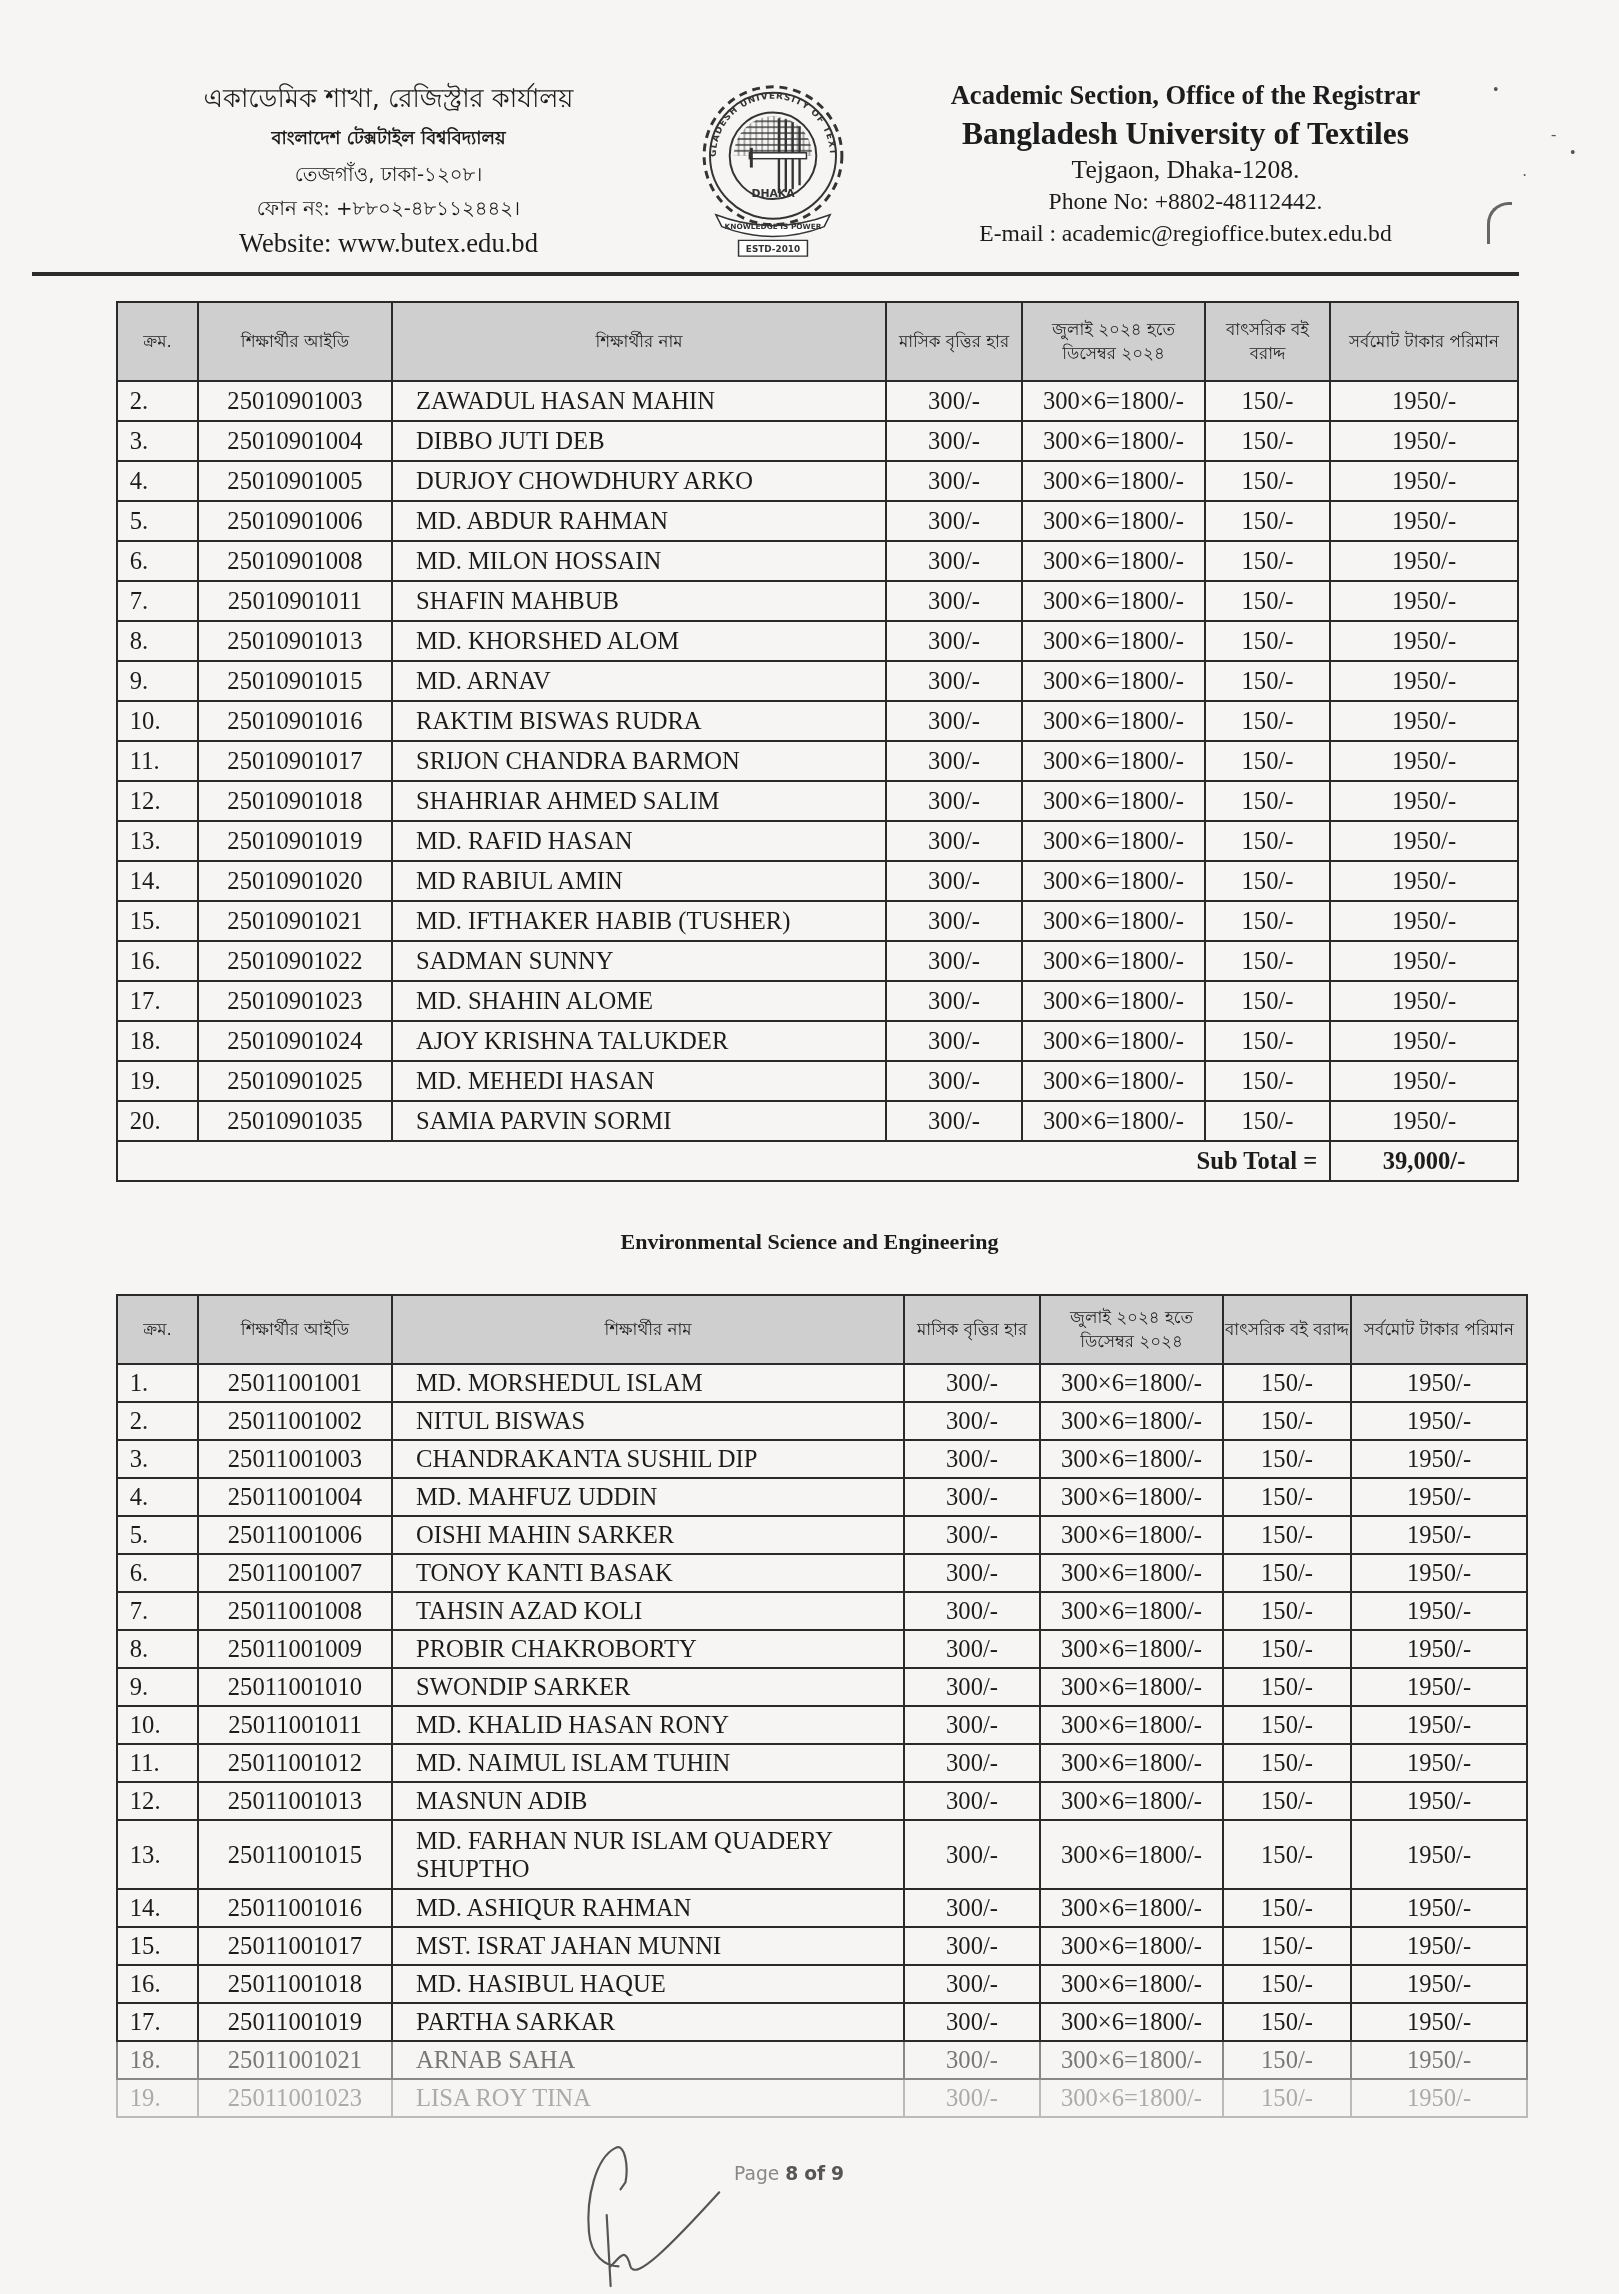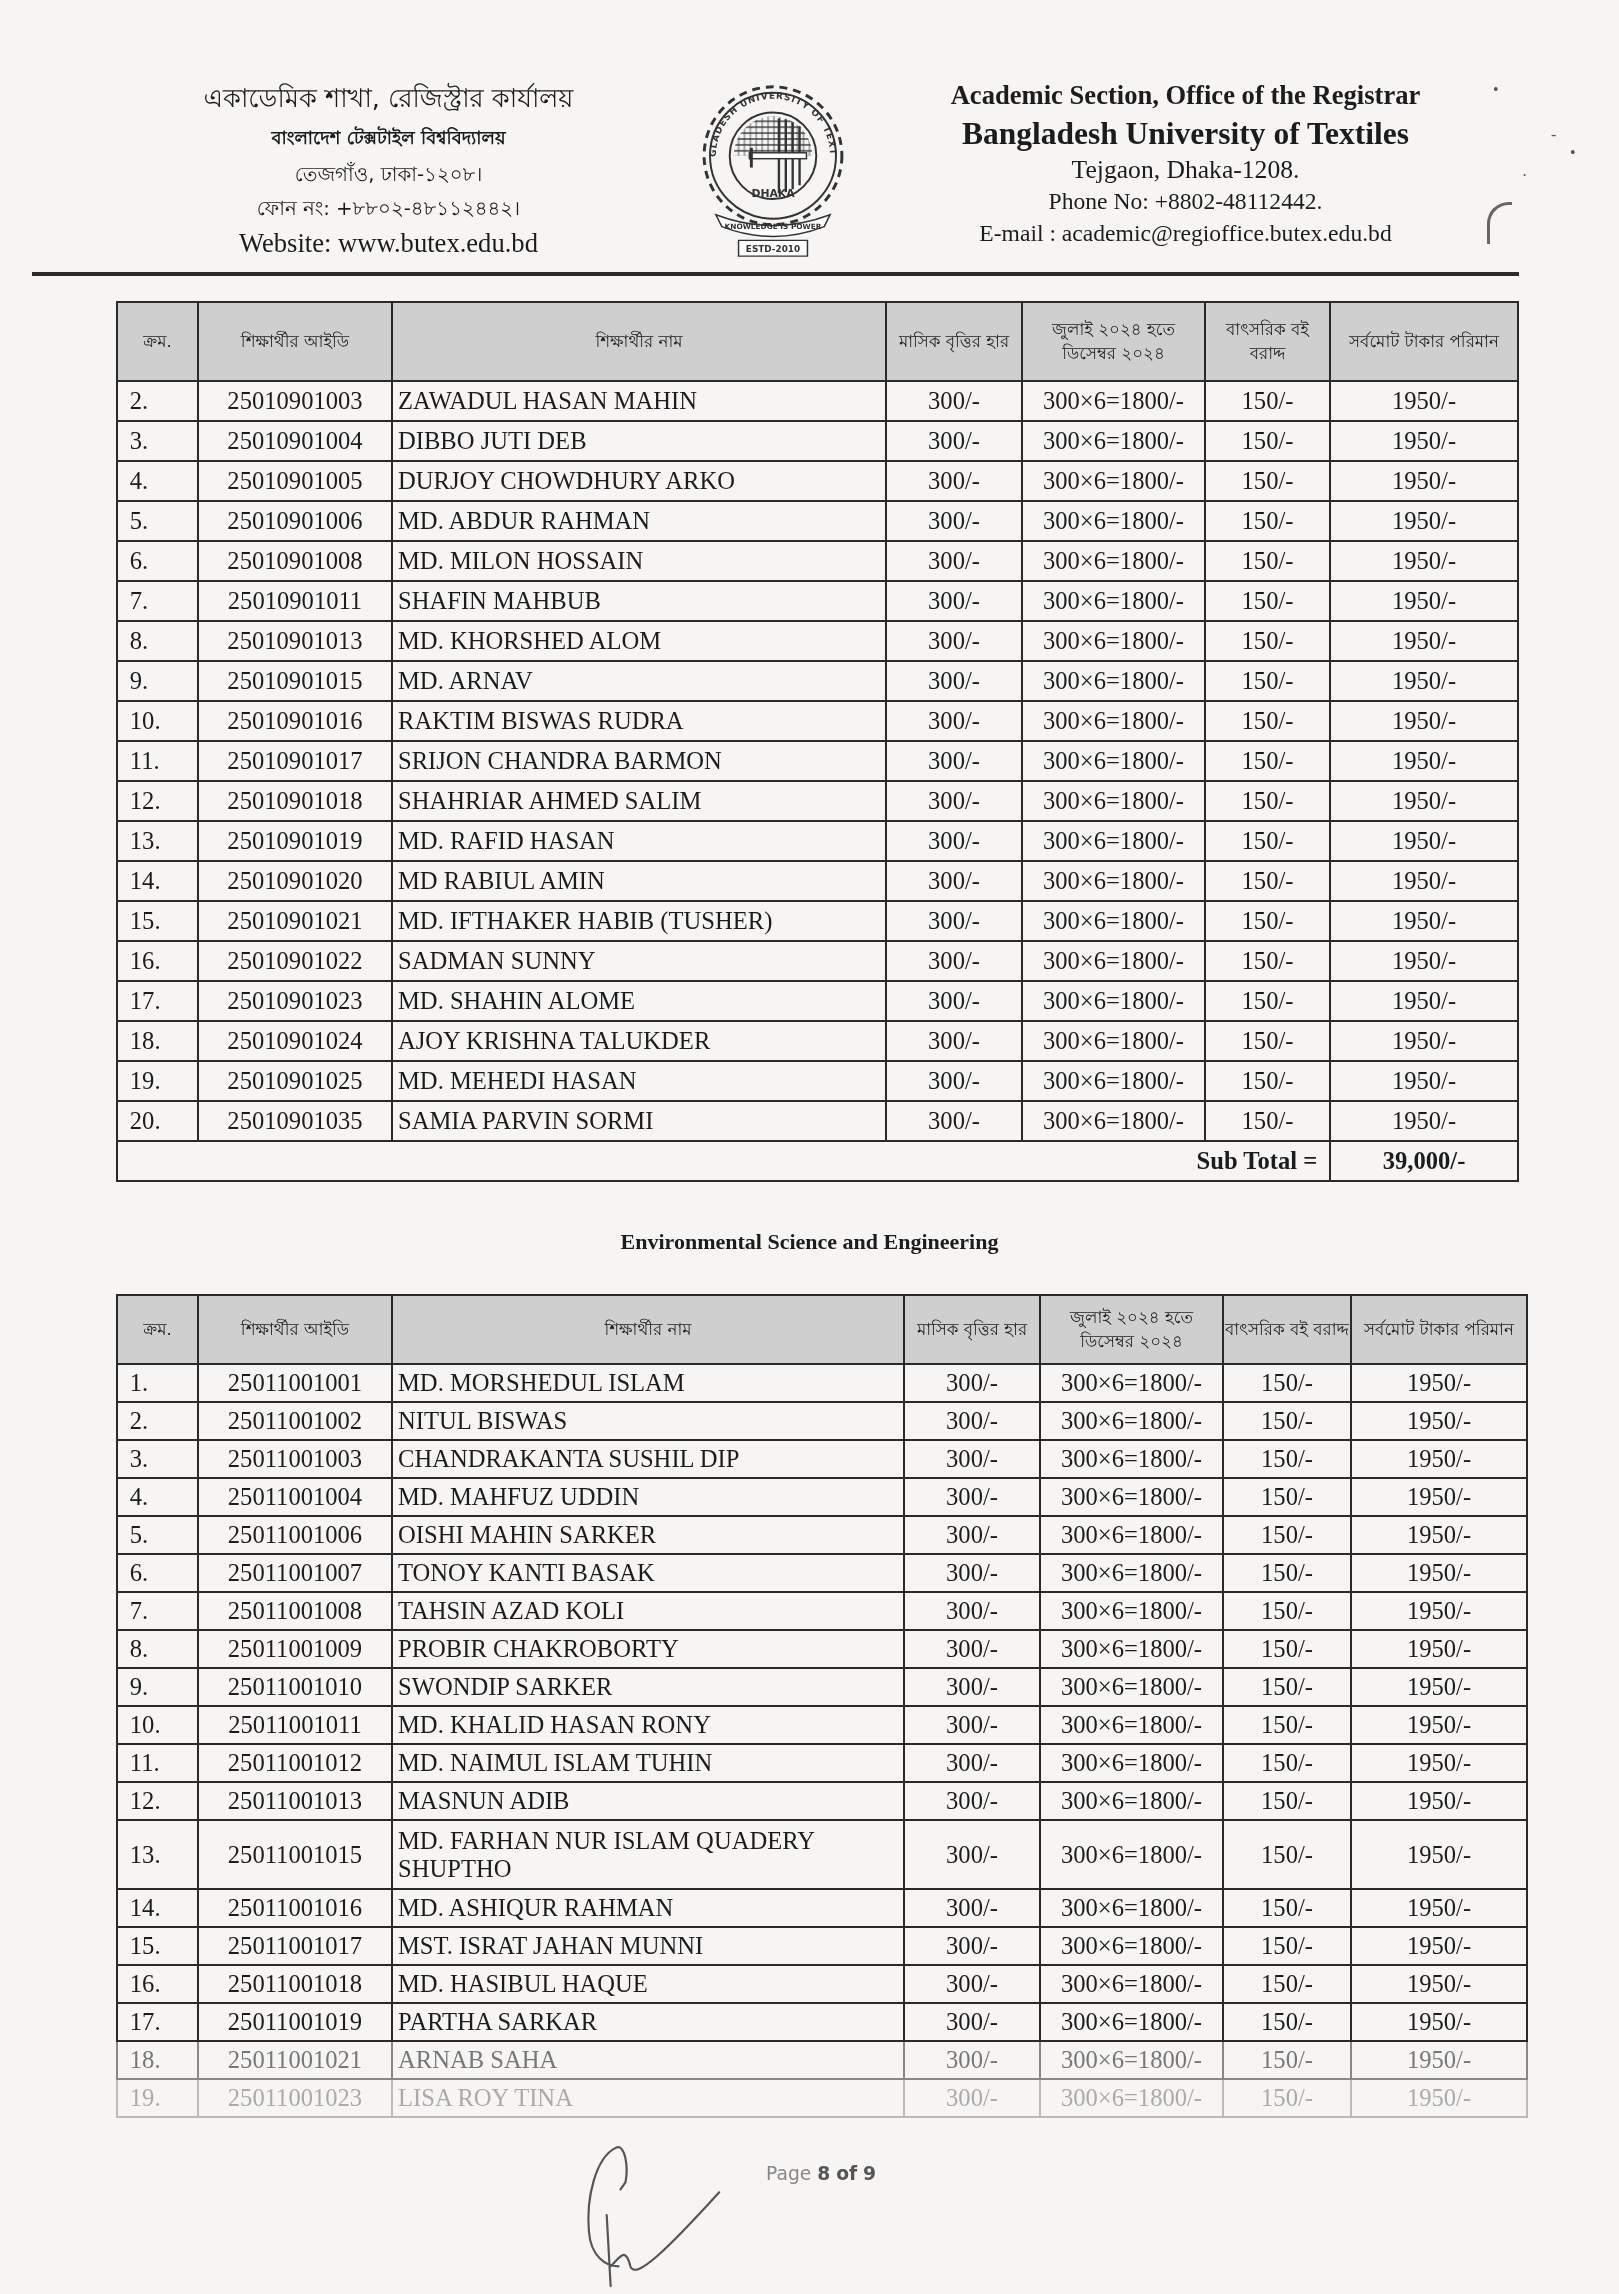--- a/index.html
+++ b/index.html
@@ -29,36 +29,36 @@
                   border-left: 3px solid #666; border-top: 3px solid #666; border-top-left-radius: 21.7px; }
 
   table.grid { position: absolute; border-collapse: collapse; table-layout: fixed; }
   table.grid th, table.grid td { border: 2px solid #2a2a2a; padding: 0; }
   table.grid th {
     background: #cfcfcf; font-family: "DejaVu Sans", sans-serif; font-weight: normal;
     font-size: 16.7px; line-height: 23.6px; color: #222; text-align: center;
   }
   table.grid td { font-size: 24.6px; height: 38px; line-height: 27.6px; text-align: center; }
   table.grid td.sl { text-align: left; padding-left: 11.8px; }
-  table.grid td.nm { text-align: left; padding-left: 5px; }
+  table.grid td.nm { text-align: left; padding-left: 23px; }
   table.grid td.sub-label { text-align: right; padding-right: 11.8px; font-weight: bold; }
   table.grid td.sub-value { font-weight: bold; }
 
   #table1 { left: 116px; top: 301px; width: 1401px; }
   #table1 th { height: 77px; }
   #table2 { left: 116px; top: 1294px; width: 1411px; }
   #table2 th { height: 67px; }
   #table2 td { height: 36px; }
   #table2 tr.tall td { height: 67px; }
   #table2 tr.faded td { color: #777; border-color: #888; }
   #table2 tr.faded2 td { color: #aaa; border-color: #bbb; }
 
   .section-title { position: absolute; left: 0; top: 1229px; width: 1619px; text-align: center;
                    font-size: 22px; font-weight: bold; }
-  .footer-page { position: absolute; left: 766px; top: 2163px; font-family: "DejaVu Sans", sans-serif;
+  .footer-page { position: absolute; left: 734px; top: 2163px; font-family: "DejaVu Sans", sans-serif;
                  font-size: 18.7px; color: #888; }
   .footer-page b { color: #555; }
   .signature { position: absolute; left: 581px; top: 2138px; width: 158px; height: 153px; }
 </style>
 </head>
 <body>
 
 <div class="header">
   <div class="hdr-left">
     <div class="l1">একাডেমিক শাখা, রেজিস্ট্রার কার্যালয়</div>

